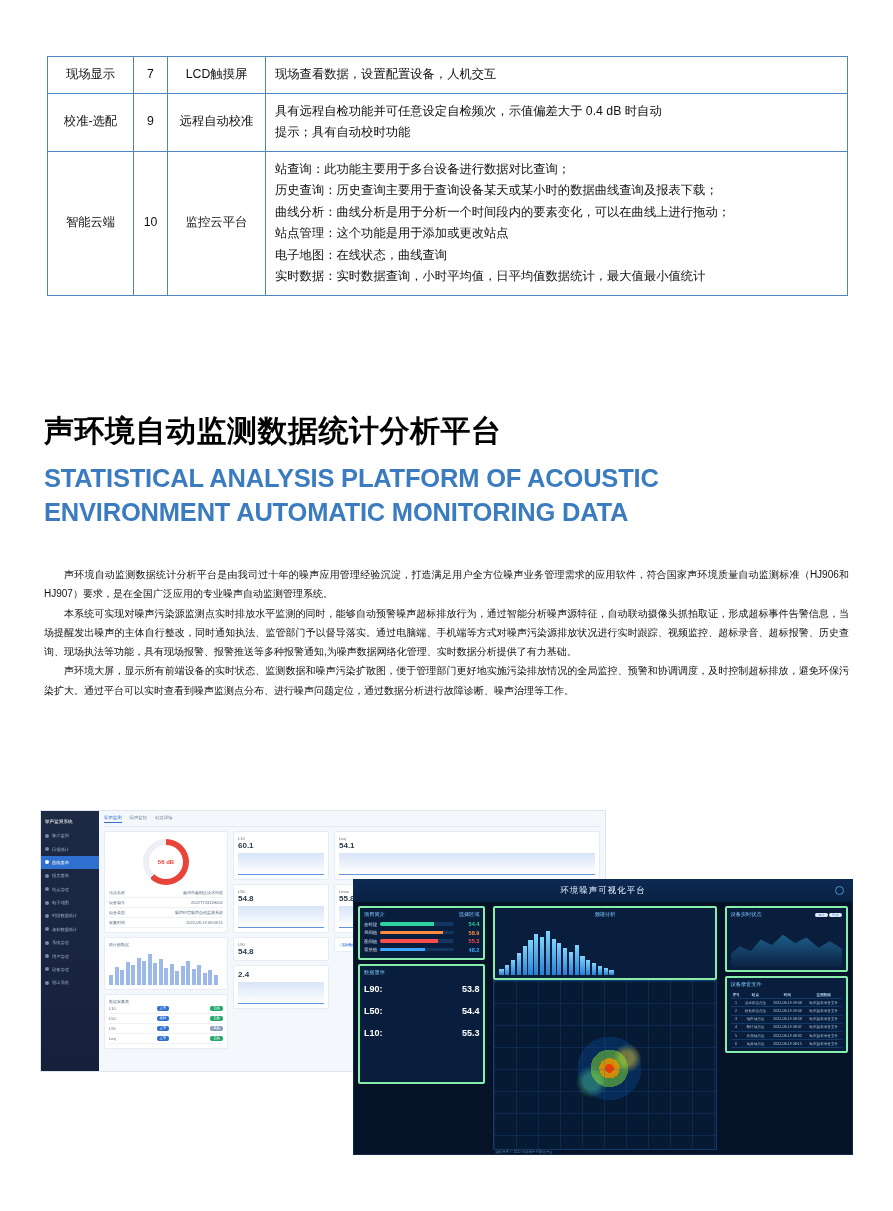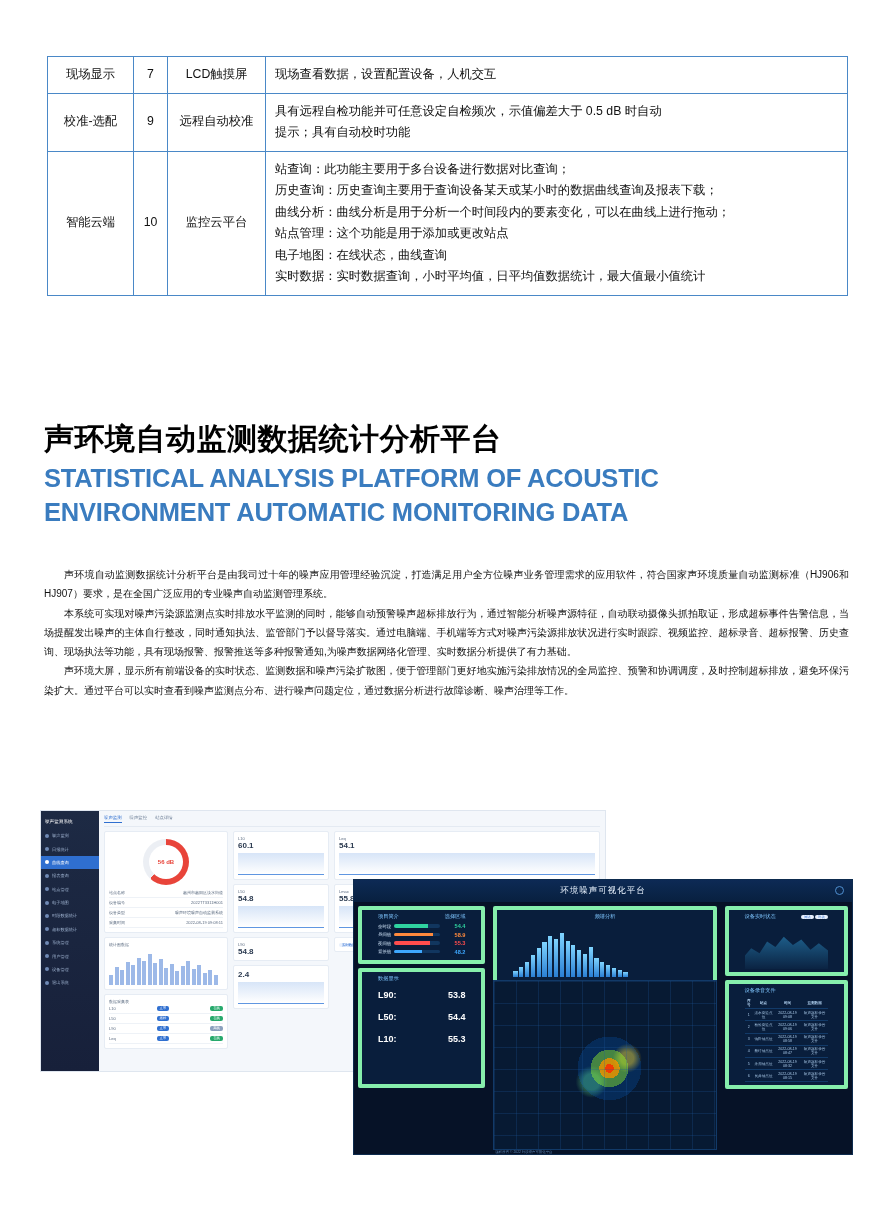--- a/index.html
+++ b/index.html
@@ -36,21 +36,20 @@
   .col-num   { width: 34px; text-align:center; }
   .col-type  { width: 98px; text-align:center; }
   .col-desc  { width: 582px; text-align:left; }
   .desc-lines div { white-space: nowrap; }
 
   
   .title-cn {
     position:absolute; left:44px; top:411px;
     font-size: 30px; font-weight: bold; letter-spacing: 0.5px;
     color:#000;
-    margin-top:8px;
   }
   .title-en {
     position:absolute; left:44px; top:462px; width:820px;
     font-size: 25.5px; font-weight: bold; line-height: 1.32;
     color:#3a7cbf; letter-spacing: -0.2px;
   }
 
   
   .body-text {
     position:absolute; left:44px; top:565px; width:805px;
@@ -123,22 +122,22 @@
     display:flex; align-items:center; justify-content:center;
     font-size:8.5px; color:#eaf4ff; letter-spacing:1px; position:relative;
   }
   .df-head .pw { position:absolute; right:8px; top:6px; width:9px;height:9px;border-radius:50%;border:1px solid #4f8fd0;}
   .df-body { display:flex; height:254px; }
   .df-col { padding:4px; }
   .dl { width:136px; }
   .dc { width:232px; position:relative; }
   .dr { width:132px; }
   .panel {
-    border:4px solid #86efac; background:rgba(12,40,78,.55); border-radius:2px;
-    margin-bottom:4px; padding:3px 16px;
+    border:2px solid #86efac; background:rgba(12,40,78,.55); border-radius:2px;
+    margin-bottom:4px; padding:3px 4px;
   }
   .panel-t { font-size:5.2px; color:#7fc6ff; margin-bottom:3px; display:flex; justify-content:space-between;}
   .kv { display:flex; align-items:center; gap:3px; margin:2.5px 0; font-size:4.4px; }
   .kv .bar { flex:1; height:3.5px; background:#11365f; border-radius:2px; overflow:hidden;}
   .kv .bar i { display:block; height:100%; }
   .kv .val { width:22px; text-align:right; font-size:5.6px; font-weight:bold;}
   .spec-bars { display:flex; align-items:flex-end; gap:1.6px; height:54px; padding-top:4px;}
   .spec-bars i { display:block; width:4.2px; background:linear-gradient(180deg,#7fd4ff,#2a7fd4); }
   .map {
     position:absolute; left:4px; top:78px; width:224px; height:170px;
@@ -181,21 +180,21 @@
             <div>现场查看数据，设置配置设备，人机交互</div>
           </div>
         </td>
       </tr>
       <tr>
         <td class="col-name">校准-选配</td>
         <td class="col-num">9</td>
         <td class="col-type">远程自动校准</td>
         <td class="col-desc">
           <div class="desc-lines">
-            <div>具有远程自检功能并可任意设定自检频次，示值偏差大于 0.5 dB 时自动</div>
+            <div>具有远程自检功能并可任意设定自检频次，示值偏差大于 0.4 dB 时自动</div>
             <div>提示；具有自动校时功能</div>
           </div>
         </td>
       </tr>
       <tr>
         <td class="col-name">智能云端</td>
         <td class="col-num">10</td>
         <td class="col-type">监控云平台</td>
         <td class="col-desc">
           <div class="desc-lines">

